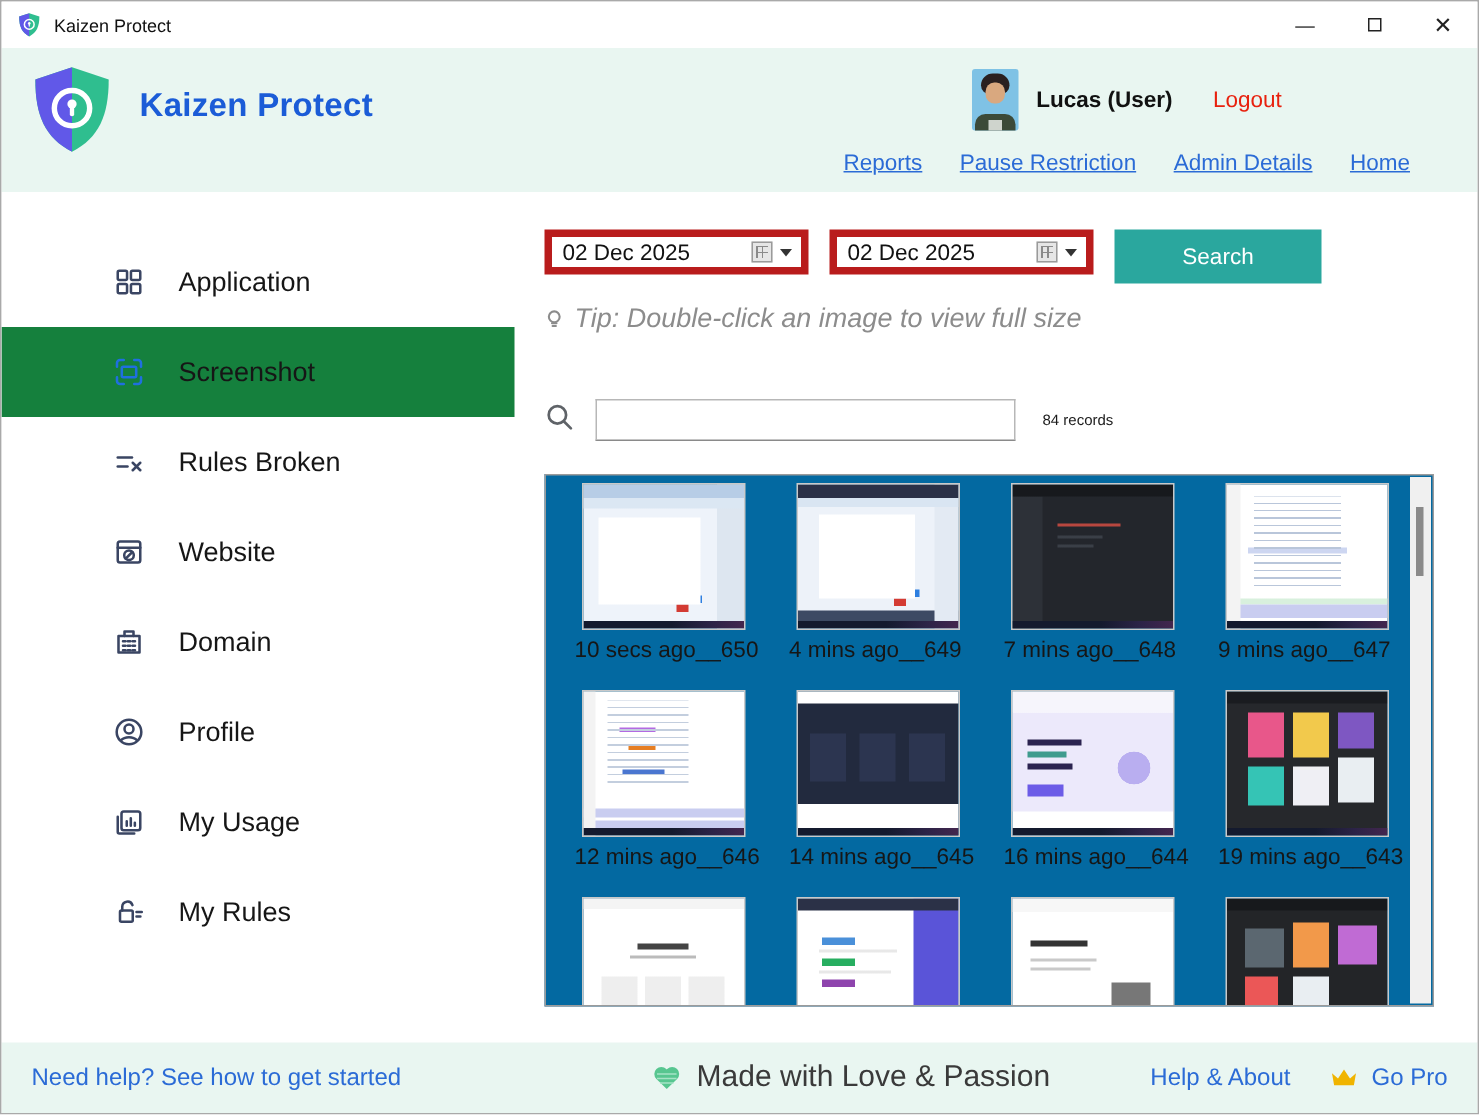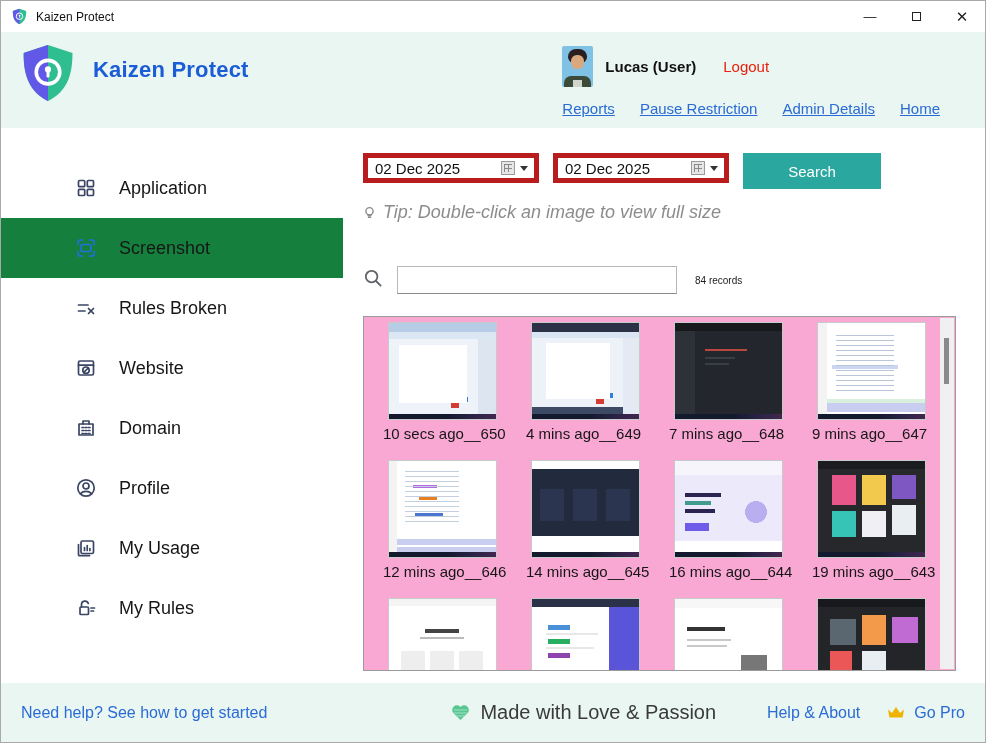--- a/index.html
+++ b/index.html
@@ -13,21 +13,21 @@
   .win-controls { margin-left:auto; display:flex; height:100%; }
   .win-btn { width:46px; height:100%; display:flex; align-items:center; justify-content:center; font-size:13px; color:#222; cursor:default; }
   .win-btn .maxbox { width:9px; height:9px; border:1px solid #222; display:block; }
   .win-btn.close { font-size:15px; }
 
   
   .header { height:96px; background:#e9f6f1; display:flex; align-items:flex-start; padding:0 45px 0 18px; flex:0 0 auto; position:relative; }
   .logo-wrap { display:flex; align-items:center; margin-top:10px; }
   .logo-svg { width:58px; height:62px; }
   .brand { font-size:22px; font-weight:bold; color:#1b5cd7; margin-left:16px; margin-top:-6px; letter-spacing:.2px; }
-  .hdr-right { margin-left:auto; display:flex; flex-direction:column; align-items:flex-start; }
+  .hdr-right { margin-left:auto; display:flex; flex-direction:column; align-items:center; }
   .user-row { display:flex; align-items:center; margin-top:14px; }
   .avatar { width:31px; height:41px; border-radius:2px; background:#7fc2e5; position:relative; overflow:hidden; }
   .avatar .hair { position:absolute; top:3px; left:6px; width:19px; height:14px; border-radius:9px 9px 7px 7px; background:#2a2020; }
   .avatar .face { position:absolute; top:9px; left:9px; width:13px; height:14px; border-radius:45%; background:#d9a87f; }
   .avatar .body { position:absolute; bottom:-2px; left:2px; width:27px; height:13px; border-radius:7px 7px 0 0; background:#3c4a38; }
   .avatar .shirt { position:absolute; bottom:-1px; left:11px; width:9px; height:8px; background:#cfd4cd; }
   .user-name { font-size:15px; font-weight:bold; color:#111; margin-left:12px; }
   .logout { font-size:15px; color:#e8210e; margin-left:27px; cursor:pointer; }
   .nav-row { display:flex; gap:25px; margin-top:13px; }
   .nav-link { font-size:15px; color:#2b6bd6; text-decoration:underline; cursor:pointer; }
@@ -59,21 +59,21 @@
   .tip-row svg { stroke:#8c8c8c; fill:none; stroke-width:1.4; stroke-linecap:round; }
   .tip-text { font-size:18px; font-style:italic; margin-left:7px; }
 
   
   .results-row { display:flex; align-items:center; margin-top:43px; }
   .mag svg { stroke:#5f6368; fill:none; stroke-width:1.8; stroke-linecap:round; }
   .results-input { width:280px; height:28px; border:1px solid #b7b7b7; border-bottom-color:#8a8a8a; margin-left:14px; font-size:14px; padding:0 6px; outline:none; font-family:inherit; }
   .records { font-size:10px; color:#1b1b1b; margin-left:18px; }
 
   
-  .grid-wrap { width:593px; height:355px; border:1px solid #9b9b9b; margin-top:22px; position:relative; background:#f9a8d4; overflow:hidden; }
+  .grid-wrap { width:593px; height:355px; border:1px solid #9b9b9b; margin-top:22px; position:relative; background:#0369a1; overflow:hidden; }
   .grid-scroll { position:absolute; top:1px; right:1px; bottom:1px; width:14px; background:#f0f0f0; }
   .grid-thumb-bar { position:absolute; top:20px; left:4px; width:5px; height:46px; background:#8a8a8a; }
   .grid-inner { position:absolute; inset:0 15px 0 0; padding:6px 0 0 25px; overflow:hidden; }
   .grid-row { display:flex; gap:36px; margin-bottom:19px; }
   .cell { width:107px; }
   .thumb { width:107px; height:96px; position:relative; background:#fff; outline:1px solid #c9c9c9; overflow:hidden; }
   .thumb::after { content:""; position:absolute; left:0; right:0; bottom:0; height:5px;
       background:linear-gradient(90deg,#141a2e 0 55%,#2c2347 80%,#43264e 100%); }
   .cap { font-size:15px; color:#161616; margin-top:6px; white-space:nowrap; margin-left:-6px; }
 
@@ -147,21 +147,21 @@
       background-size:100% 9px,38px 4px,44px 2px,40px 2px,26px 22px;
       background-position:0 0,12px 28px,12px 40px,12px 46px,66px 56px; }
   .v-gallery-dark2 { background-color:#232528; background-repeat:no-repeat; background-image:
       linear-gradient(#17191c,#17191c),
       linear-gradient(#5b6770,#5b6770),linear-gradient(#f2994a,#f2994a),linear-gradient(#c06bd4,#c06bd4),
       linear-gradient(#e9eef2,#e9eef2),linear-gradient(#eb5757,#eb5757);
       background-size:100% 8px,26px 26px,24px 30px,26px 26px,24px 26px,22px 24px;
       background-position:0 0,12px 20px,44px 16px,74px 18px,44px 52px,12px 52px; }
 
   
-  .footer { height:59px; background:#e9f6f1; flex:0 0 auto; display:flex; align-items:center; padding:0 20px;gap:16px; }
+  .footer { height:47px; background:#e9f6f1; flex:0 0 auto; display:flex; align-items:center; padding:0 20px; }
   .foot-link { font-size:16px; color:#2b6bd6; cursor:pointer; }
   .made { display:flex; align-items:center; margin-left:168px; }
   .made-text { font-size:20px; color:#3a3a3a; margin-left:10px; }
   .foot-right { margin-left:auto; display:flex; align-items:center; gap:26px; }
   .gopro { display:flex; align-items:center; gap:8px; }
 </style>
 </head>
 <body>
 
 <div class="window">

